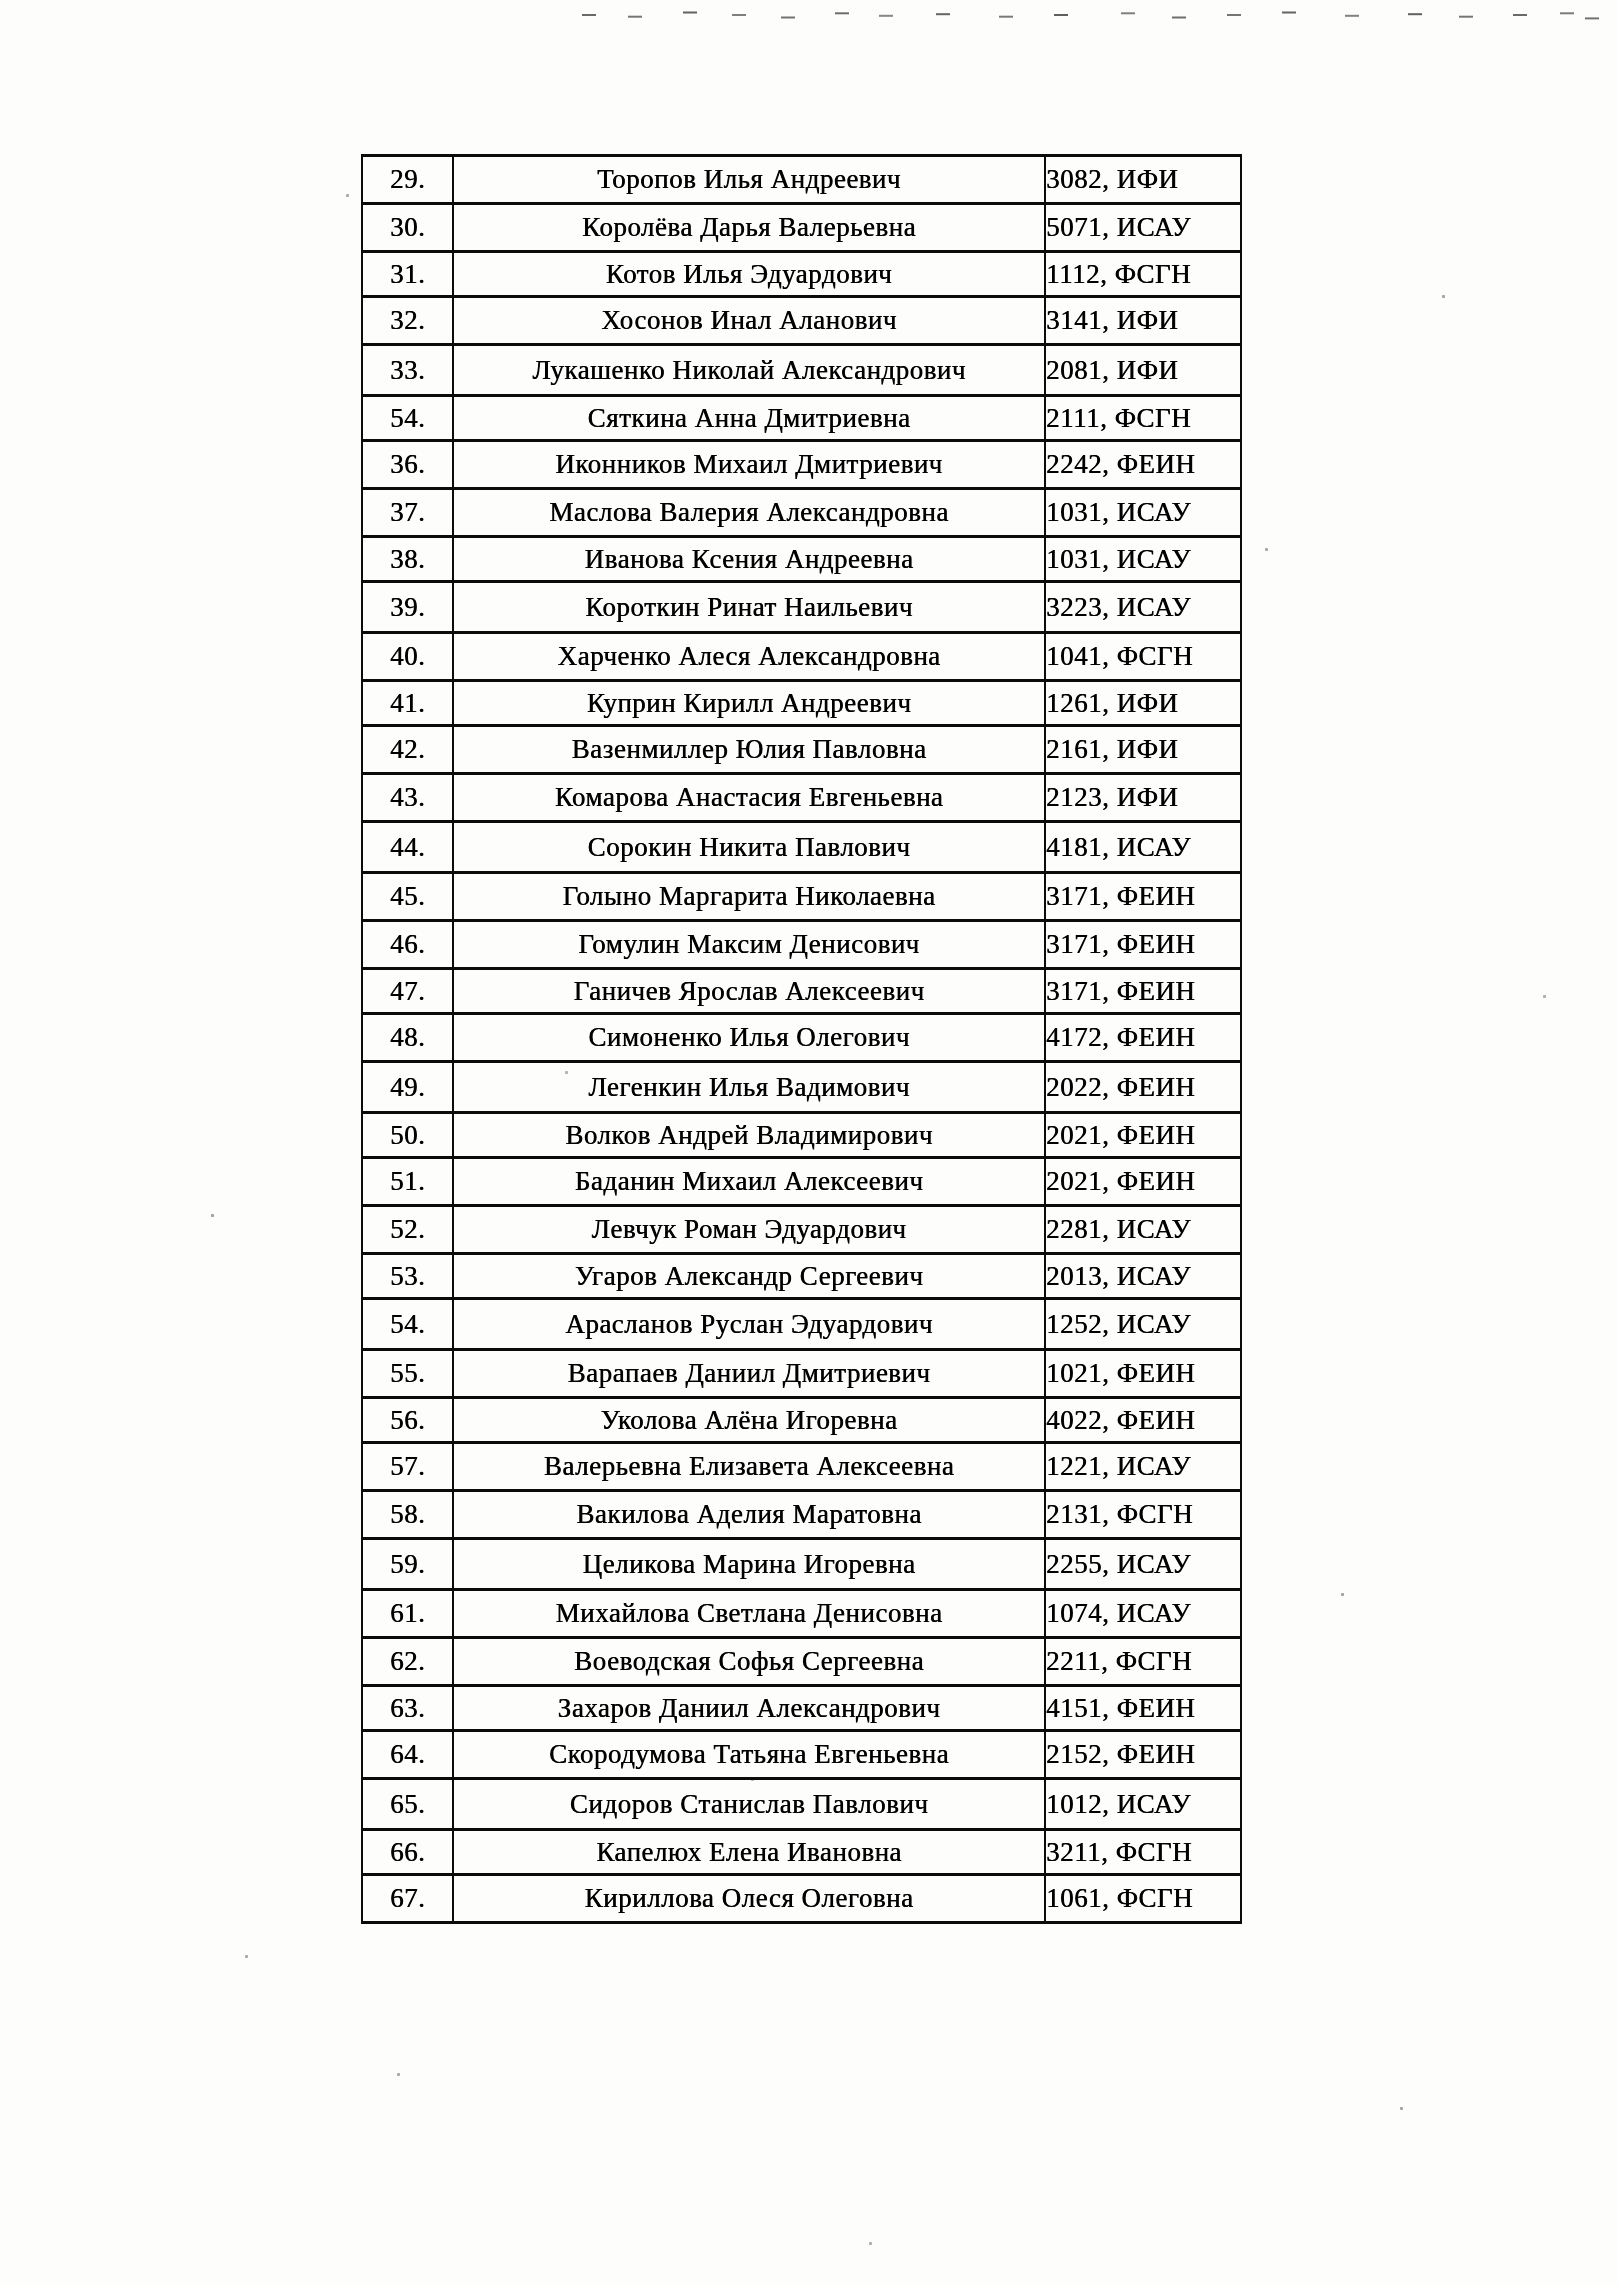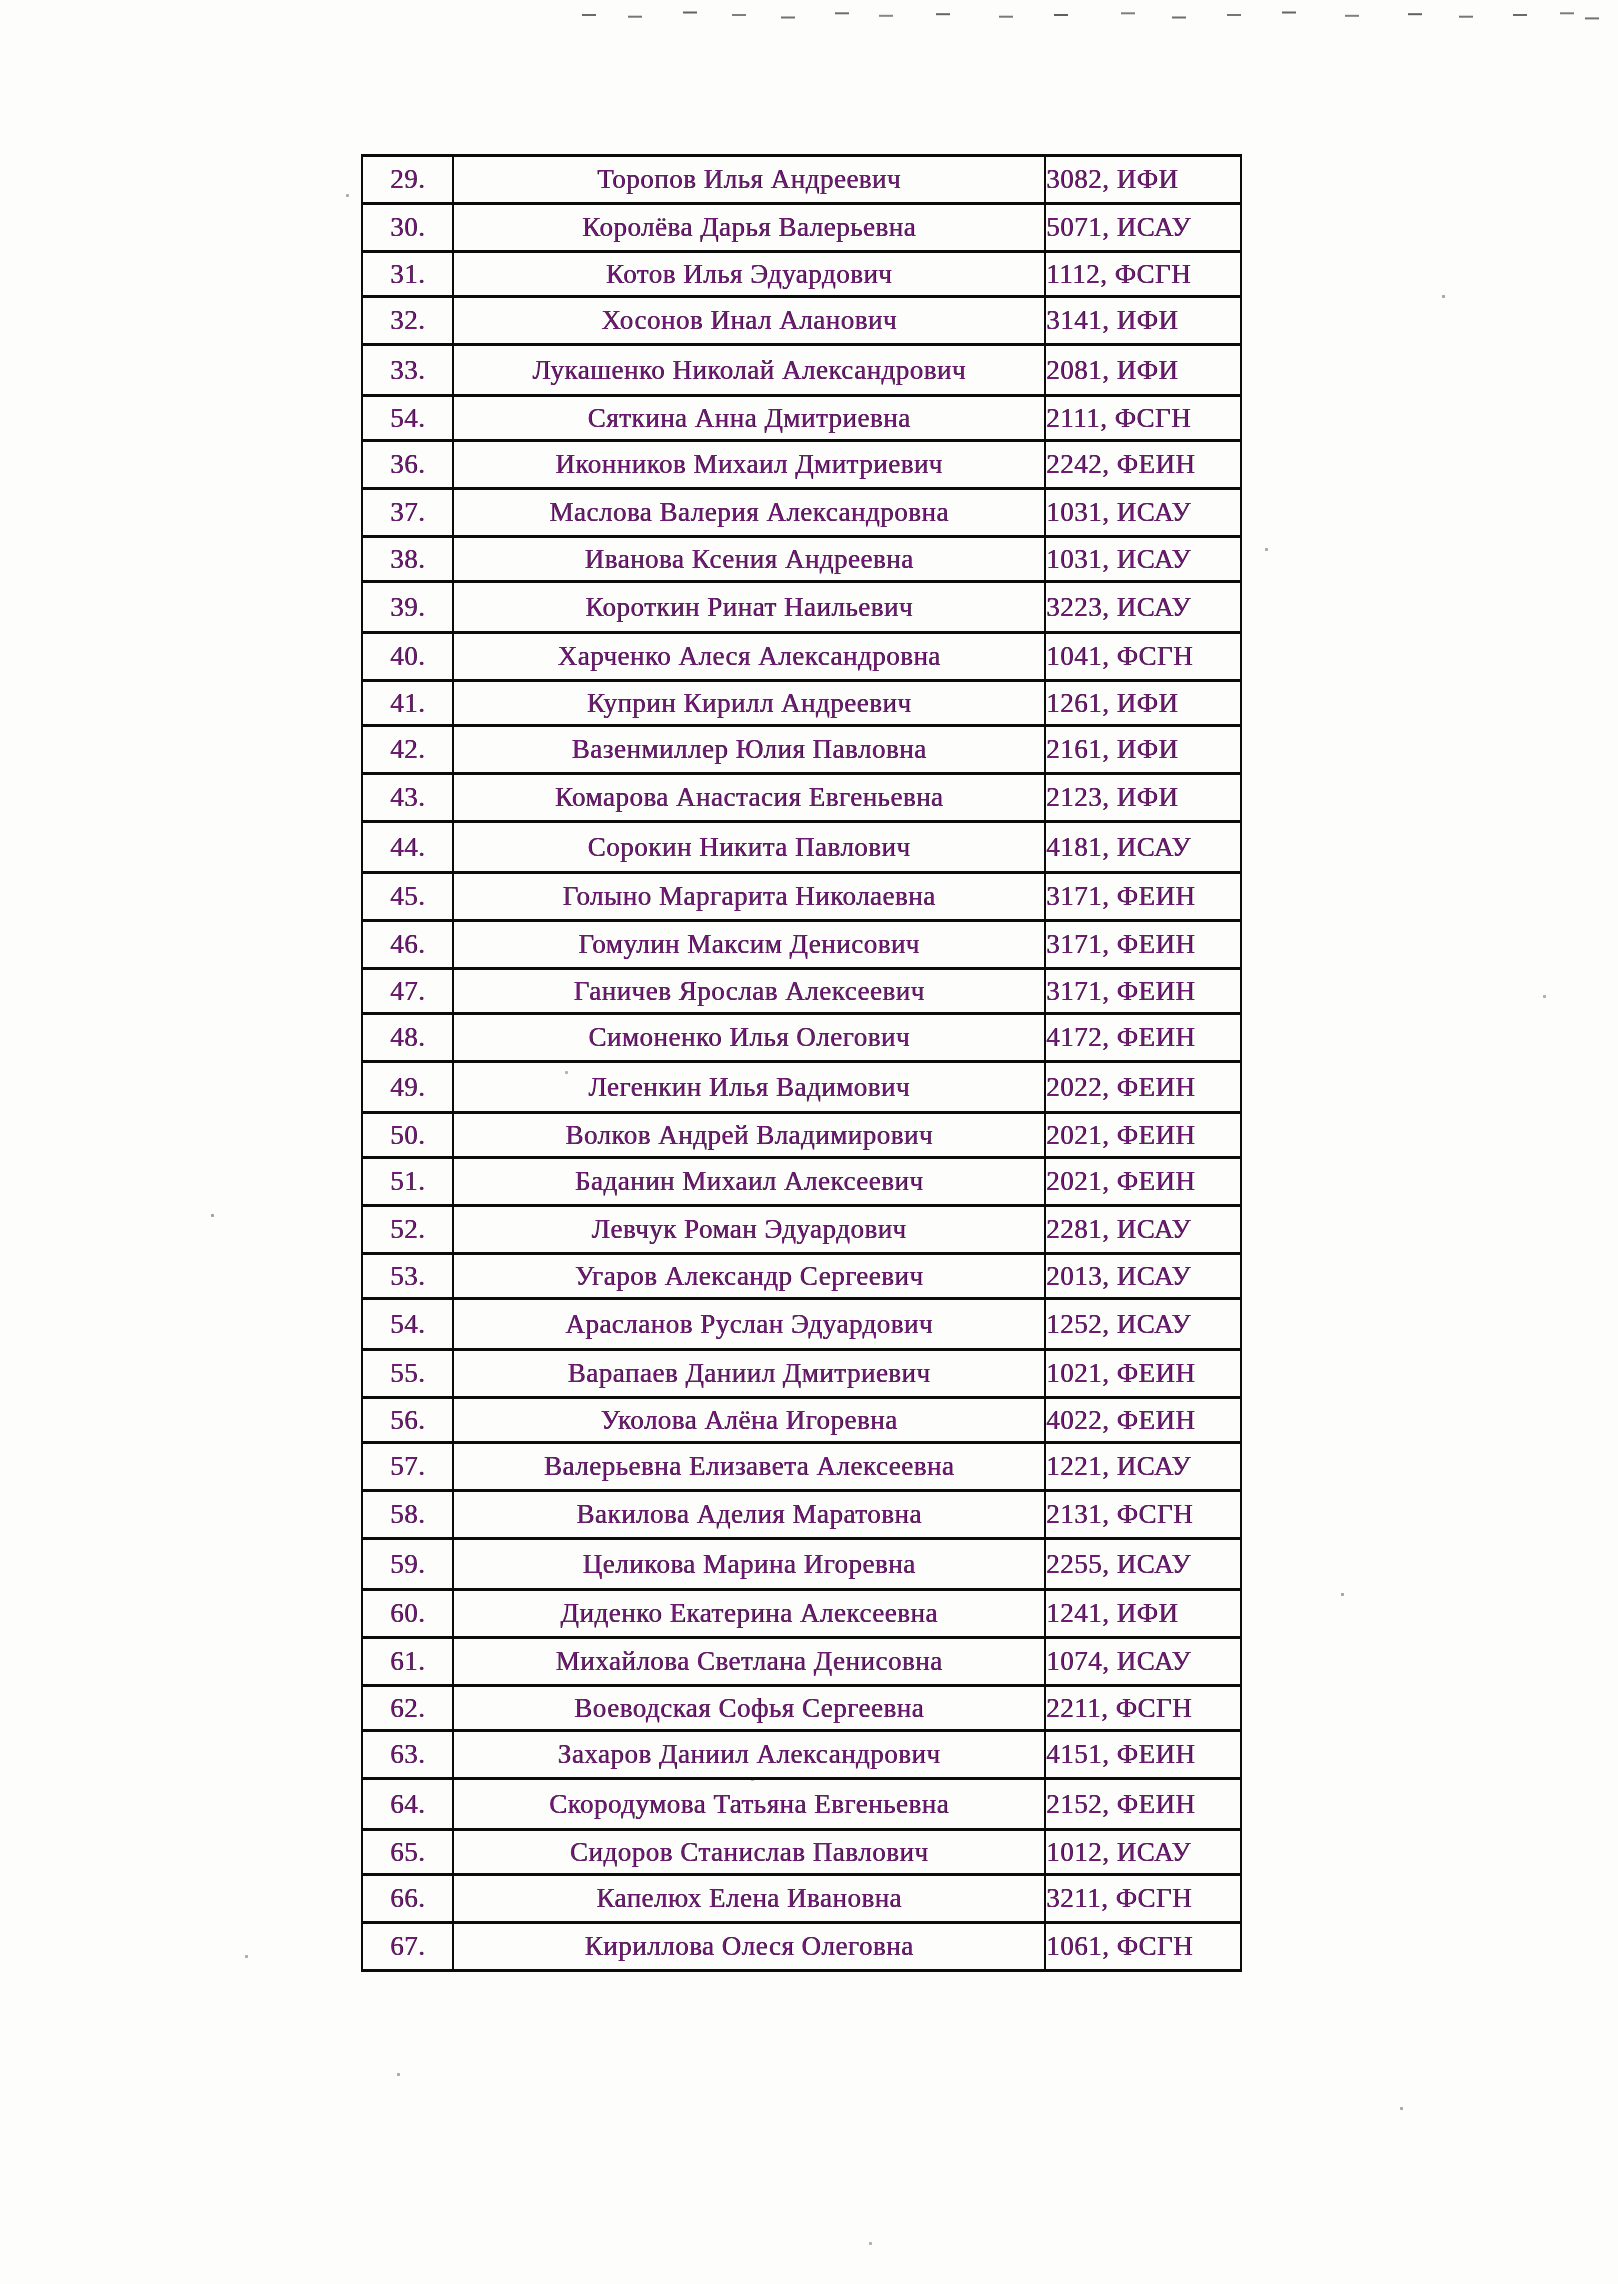--- a/index.html
+++ b/index.html
@@ -9,21 +9,21 @@
     height: 2284px;
     overflow: hidden;
     background: #ffffff;
   }
   .page {
     position: relative;
     width: 1618px;
     height: 2284px;
     background: #fdfdfb;
     font-family: "Liberation Serif", "DejaVu Serif", serif;
-    color: #701a75;
+    color: #000000;
   }
   
   .noise-dash {
     position: absolute;
     top: 13.5px;
     left: 582px;
     width: 13.5px;
     height: 2.5px;
     background: #3a3a3a;
     opacity: 0.75;
@@ -247,25 +247,20 @@
       <td class="c-num">58.</td>
       <td class="c-name">Вакилова Аделия Маратовна</td>
       <td class="c-group">2131, ФСГН</td>
     </tr>
         <tr>
       <td class="c-num">59.</td>
       <td class="c-name">Целикова Марина Игоревна</td>
       <td class="c-group">2255, ИСАУ</td>
     </tr>
         <tr>
-      <td class="c-num">60.</td>
-      <td class="c-name">Диденко Екатерина Алексеевна</td>
-      <td class="c-group">1241, ИФИ</td>
-    </tr>
-        <tr>
       <td class="c-num">61.</td>
       <td class="c-name">Михайлова Светлана Денисовна</td>
       <td class="c-group">1074, ИСАУ</td>
     </tr>
         <tr>
       <td class="c-num">62.</td>
       <td class="c-name">Воеводская Софья Сергеевна</td>
       <td class="c-group">2211, ФСГН</td>
     </tr>
         <tr>

